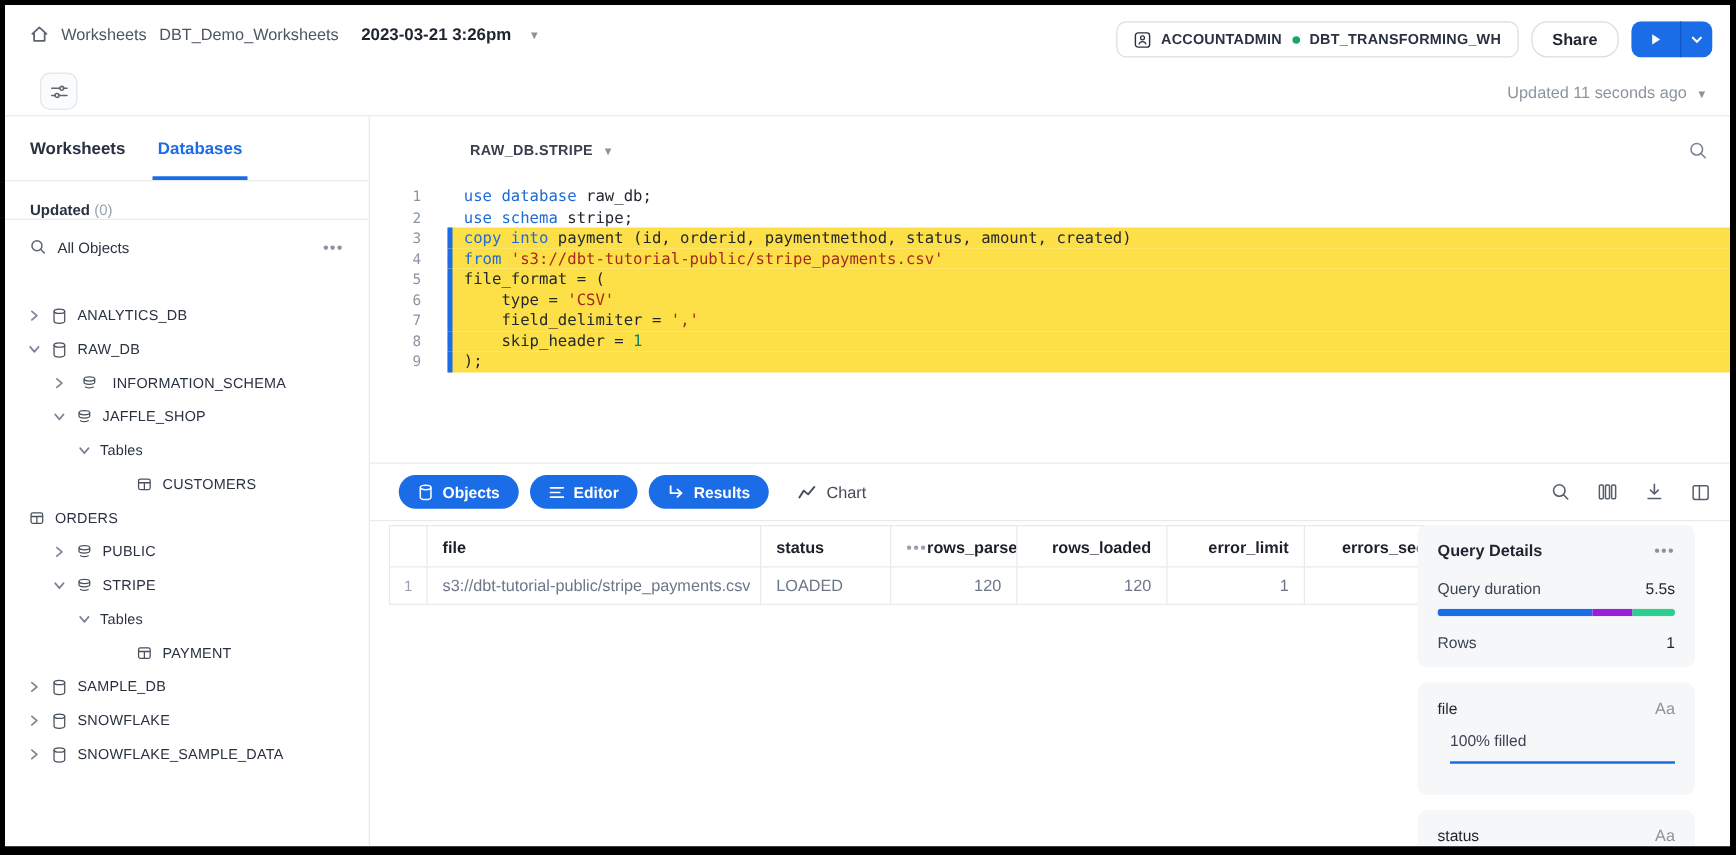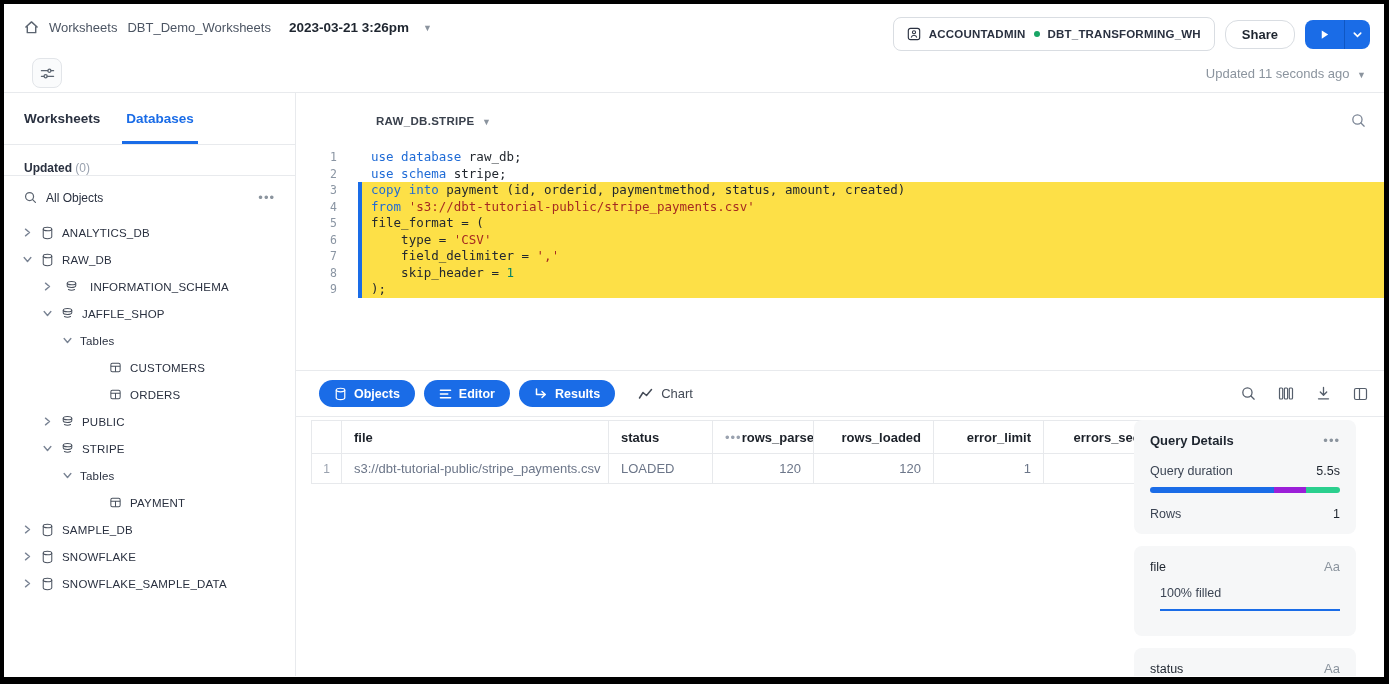--- a/index.html
+++ b/index.html
@@ -9,21 +9,21 @@
   .frame { position:relative; width:1389px; height:684px; background:#fff;
            border:solid #000; border-width:4px 5px 7px 4px; overflow:hidden; }
 
   
   .topbar { position:relative; height:89px; border-bottom:1px solid #e8eaed; }
   .crumb-row { display:flex; align-items:center; gap:10px; padding:16px 0 0 20px; }
   .crumb { font-size:13px; color:#4c5563; }
   .crumb-title { font-size:13.5px; font-weight:700; color:#1e252f; margin-left:8px; }
   .caret { font-size:9px; color:#8b949e; margin-left:4px; }
   .top-right { position:absolute; top:13px; right:14px; display:flex; align-items:center; gap:10px; }
-  .ctx-pill { display:flex; align-items:center; gap:8px; height:34px; padding:12px 13px;
+  .ctx-pill { display:flex; align-items:center; gap:8px; height:29px; padding:12px 13px;
               border:1px solid #d9dde2; border-radius:8px; background:#fff; }
   .ctx-pill .txt { font-size:11.5px; font-weight:700; color:#2a3140; letter-spacing:.2px; }
   .green-dot { width:6px; height:6px; border-radius:50%; background:#18a565; }
   .share-btn { height:29px; padding:0 16px; border:1px solid #d9dde2; border-radius:13px;
                background:#fff; font-size:13px; font-weight:700; color:#1e252f;
                display:flex; align-items:center; }
   .run-split { display:flex; height:29px; border-radius:8px; overflow:hidden; }
   .run-play { width:39px; background:#1a6ce7; display:flex; align-items:center; justify-content:center; }
   .run-more { width:26px; background:#1a6ce7; border-left:1px solid #0f57c4;
               display:flex; align-items:center; justify-content:center; }
@@ -185,21 +185,21 @@
         <span style="display:flex;">
           <svg width="13" height="13" viewBox="0 0 14 14">
               <circle cx="6" cy="6" r="4.3" fill="none" stroke="#5b6470" stroke-width="1.3"></circle>
               <path d="m9.3 9.3 3 3" stroke="#5b6470" stroke-width="1.3" stroke-linecap="round"></path>
             </svg>
         </span>
         <span class="search-label">All Objects</span>
         <span class="dots">•••</span>
       </div>
       <div class="tree" id="tree">
-          <div class="tree-row" style="padding-left: 18px;">
+          <div class="tree-row" style="padding-left: 18px; margin-top: 20px;">
             <span class="chev">
               <svg width="9" height="9" viewBox="0 0 8 8">
                 <path d="M2.2 1l3.6 3-3.6 3" fill="none" stroke="#7a8494" stroke-width="1.2" stroke-linecap="round" stroke-linejoin="round"></path>
               </svg>
             </span>
             <span class="tree-ic">
               <svg width="13" height="14" viewBox="0 0 14 15">
                 <ellipse cx="7" cy="3.2" rx="4.6" ry="1.9" fill="none" stroke="#49515e" stroke-width="1.1"></ellipse>
                 <path d="M2.4 3.2v8.4c0 1.1 2 2 4.6 2s4.6-.9 4.6-2V3.2" fill="none" stroke="#49515e" stroke-width="1.1"></path>
               </svg>
@@ -265,21 +265,21 @@
               </svg>
             </span>
             <span class="tree-ic">
               <svg width="13" height="13" viewBox="0 0 14 14">
                 <rect x="2" y="2.4" width="10" height="9.2" rx="1.6" fill="none" stroke="#49515e" stroke-width="1.1"></rect>
                 <path d="M2 5.6h10M7 5.6v6" stroke="#49515e" stroke-width="1.1"></path>
               </svg>
             </span>
             <span class="tree-label">CUSTOMERS</span>
           </div>
-          <div class="tree-row" style="padding-left: 86px;">
+          <div class="tree-row" style="">
             <span class="chev none">
               <svg width="9" height="9" viewBox="0 0 8 8">
                 <path d="M2.2 1l3.6 3-3.6 3" fill="none" stroke="#7a8494" stroke-width="1.2" stroke-linecap="round" stroke-linejoin="round"></path>
               </svg>
             </span>
             <span class="tree-ic">
               <svg width="13" height="13" viewBox="0 0 14 14">
                 <rect x="2" y="2.4" width="10" height="9.2" rx="1.6" fill="none" stroke="#49515e" stroke-width="1.1"></rect>
                 <path d="M2 5.6h10M7 5.6v6" stroke="#49515e" stroke-width="1.1"></path>
               </svg>

